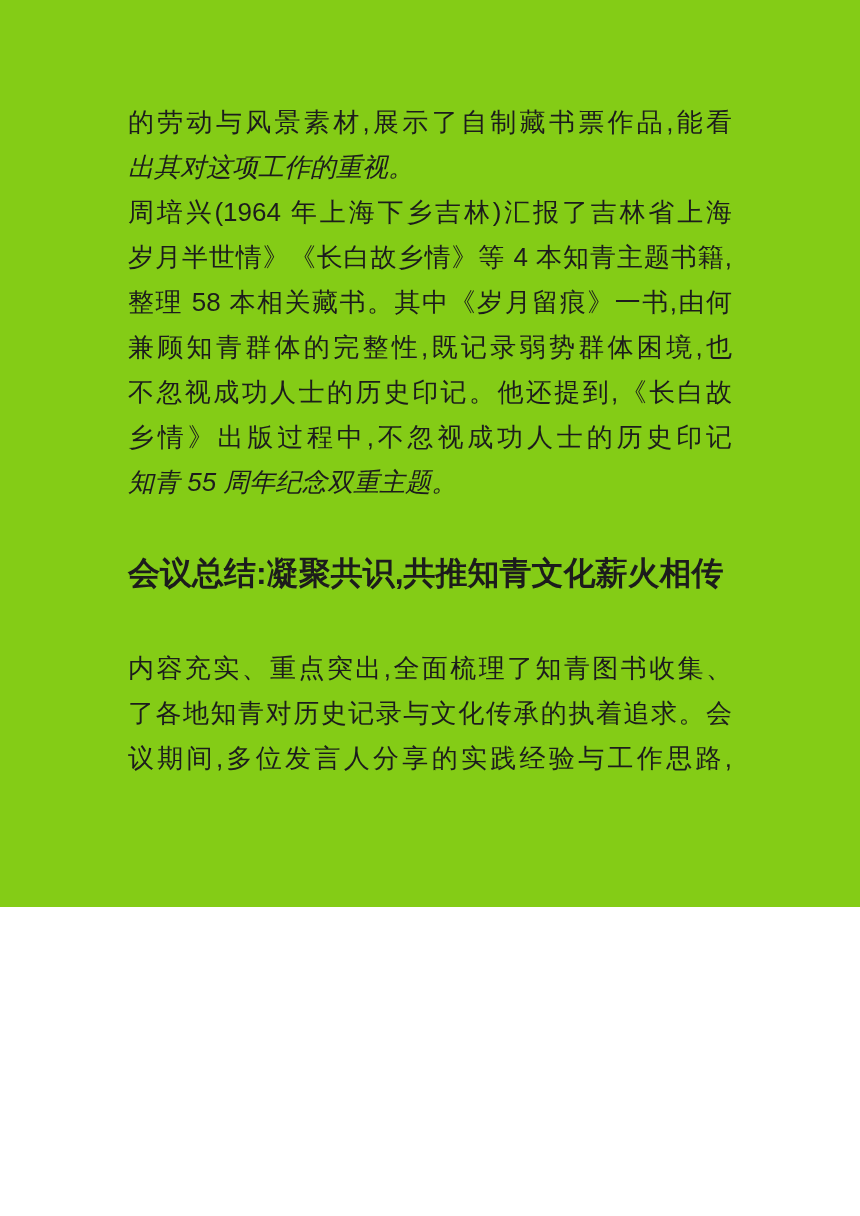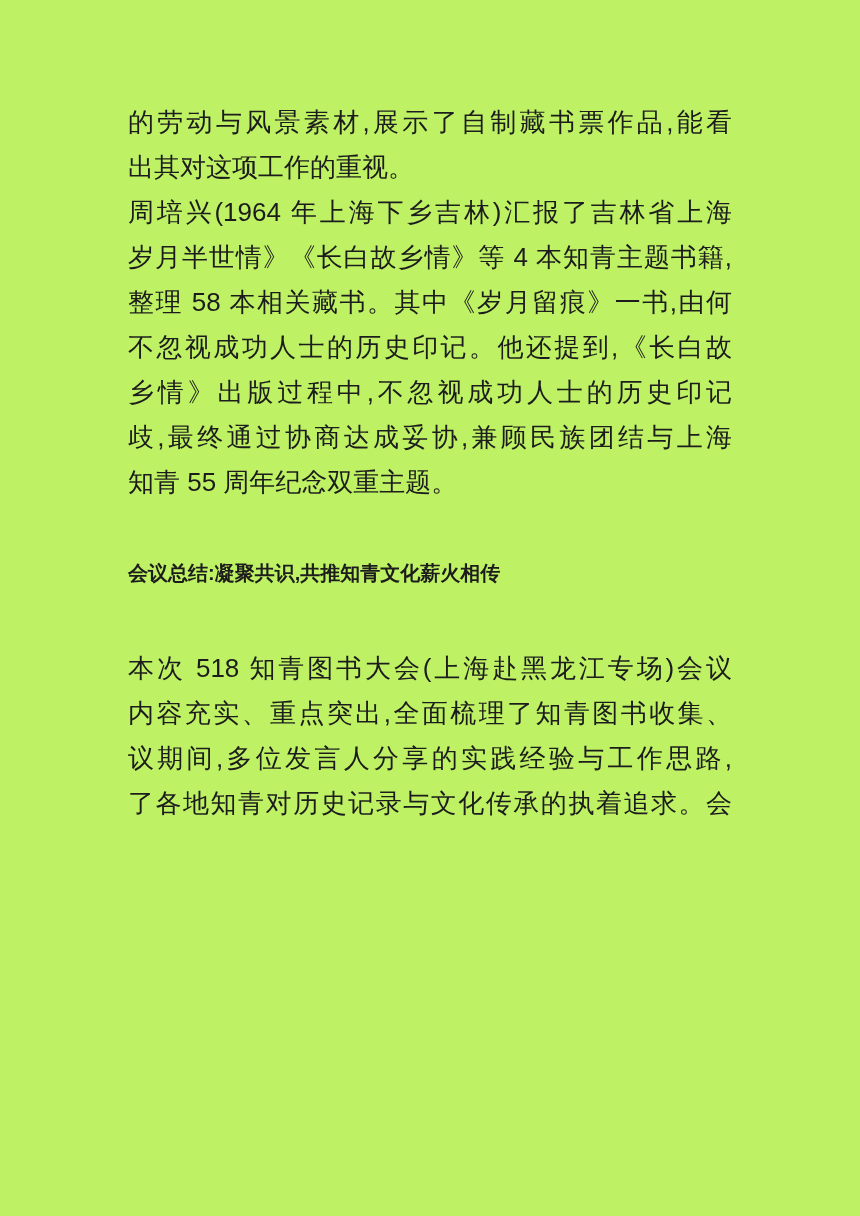--- a/index.html
+++ b/index.html
@@ -3,22 +3,22 @@
 <meta charset="utf-8">
 <style>
   html, body {
     margin: 0;
     padding: 0;
     background: #ffffff;
   }
   .page {
     position: relative;
     width: 860px;
-    height: 1216px;
-    background: #bef264;
+    height: 907px;
+    background: #84cc16;
     box-sizing: border-box;
     padding: 100px 128px 0 128px;
     font-family: "Liberation Sans", sans-serif;
     color: #1c1c1c;
     font-size: 26px;
     line-height: 45px;
     overflow: hidden;
   }
   .paragraph {
     margin: 0;
@@ -26,53 +26,53 @@
   }
   .line {
     height: 45px;
     text-align: justify;
     text-align-last: justify;
     white-space: nowrap;
   }
   .line.line-end {
     text-align: left;
     text-align-last: left;
+    font-style: italic;
   }
   .section-heading {
     margin: 46px 0 50px 0;
     padding: 0;
-    font-size: 20px;
+    font-size: 32px;
     font-weight: 700;
     line-height: 45px;
     color: #1c1c1c;
     text-align: left;
   }
 </style>
 </head>
 <body>
 
 <div class="page">
 
   <div class="paragraph">
     <div class="line">的劳动与风景素材,展示了自制藏书票作品,能看</div>
     <div class="line line-end">出其对这项工作的重视。</div>
   </div>
 
   <div class="paragraph">
     <div class="line">周培兴(1964 年上海下乡吉林)汇报了吉林省上海</div>
     <div class="line">岁月半世情》《长白故乡情》等 4 本知青主题书籍,</div>
     <div class="line">整理 58 本相关藏书。其中《岁月留痕》一书,由何</div>
+    <div class="line">兼顾知青群体的完整性,既记录弱势群体困境,也</div>
     <div class="line">不忽视成功人士的历史印记。他还提到,《长白故</div>
     <div class="line">乡情》出版过程中,不忽视成功人士的历史印记</div>
-    <div class="line">歧,最终通过协商达成妥协,兼顾民族团结与上海</div>
     <div class="line line-end">知青 55 周年纪念双重主题。</div>
   </div>
 
   <h2 class="section-heading">会议总结:凝聚共识,共推知青文化薪火相传</h2>
 
   <div class="paragraph">
-    <div class="line">本次 518 知青图书大会(上海赴黑龙江专场)会议</div>
     <div class="line">内容充实、重点突出,全面梳理了知青图书收集、</div>
+    <div class="line">了各地知青对历史记录与文化传承的执着追求。会</div>
     <div class="line">议期间,多位发言人分享的实践经验与工作思路,</div>
-    <div class="line">了各地知青对历史记录与文化传承的执着追求。会</div>
   </div>
 
 </div>
 
 </body></html>

